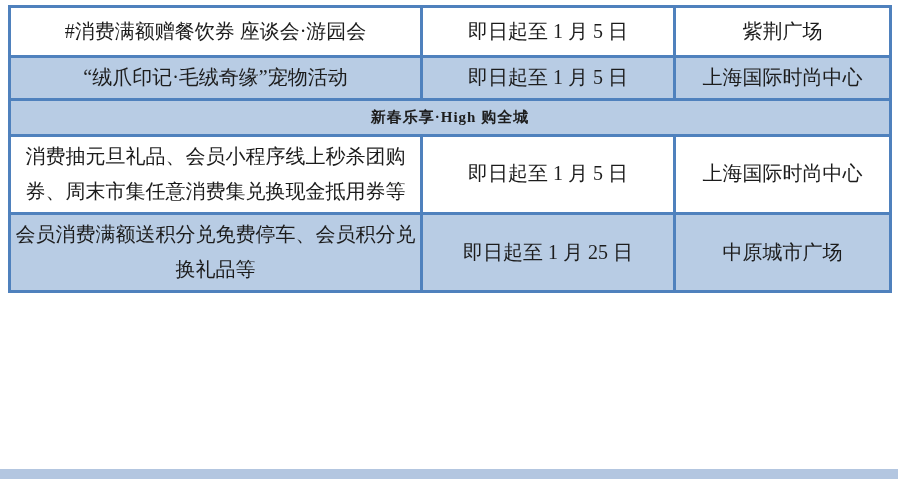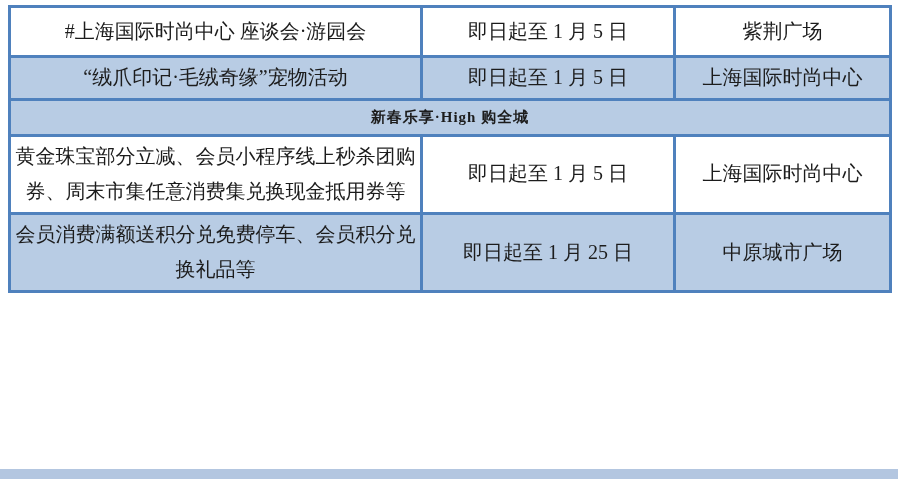--- a/index.html
+++ b/index.html
@@ -62,34 +62,34 @@
 <body>
 
 <table class="events-table">
   <colgroup>
     <col style="width:412px">
     <col style="width:253px">
     <col style="width:216px">
   </colgroup>
   <tbody>
       <tr class="r0">
-        <td class="activity-cell">#上海国际时尚中心 座谈会·游园会</td>
+        <td class="activity-cell">#消费满额赠餐饮券 座谈会·游园会</td>
         <td class="date-cell">即日起至 1 月 5 日</td>
         <td class="venue-cell">紫荆广场</td>
       </tr>
       <tr class="shaded r1">
         <td class="activity-cell">“绒爪印记·毛绒奇缘”宠物活动</td>
         <td class="date-cell">即日起至 1 月 5 日</td>
         <td class="venue-cell">上海国际时尚中心</td>
       </tr>
       <tr class="shaded r3">
         <td colspan="3" class="section">新春乐享·High 购全城</td>
       </tr>
       <tr class="r6">
-        <td class="activity-cell">黄金珠宝部分立减、会员小程序线上秒杀团购券、周末市集任意消费集兑换现金抵用券等</td>
+        <td class="activity-cell">消费抽元旦礼品、会员小程序线上秒杀团购券、周末市集任意消费集兑换现金抵用券等</td>
         <td class="date-cell">即日起至 1 月 5 日</td>
         <td class="venue-cell">上海国际时尚中心</td>
       </tr>
       <tr class="shaded r7">
         <td class="activity-cell">会员消费满额送积分兑免费停车、会员积分兑换礼品等</td>
         <td class="date-cell">即日起至 1 月 25 日</td>
         <td class="venue-cell">中原城市广场</td>
       </tr>
     </tbody>
 </table>

